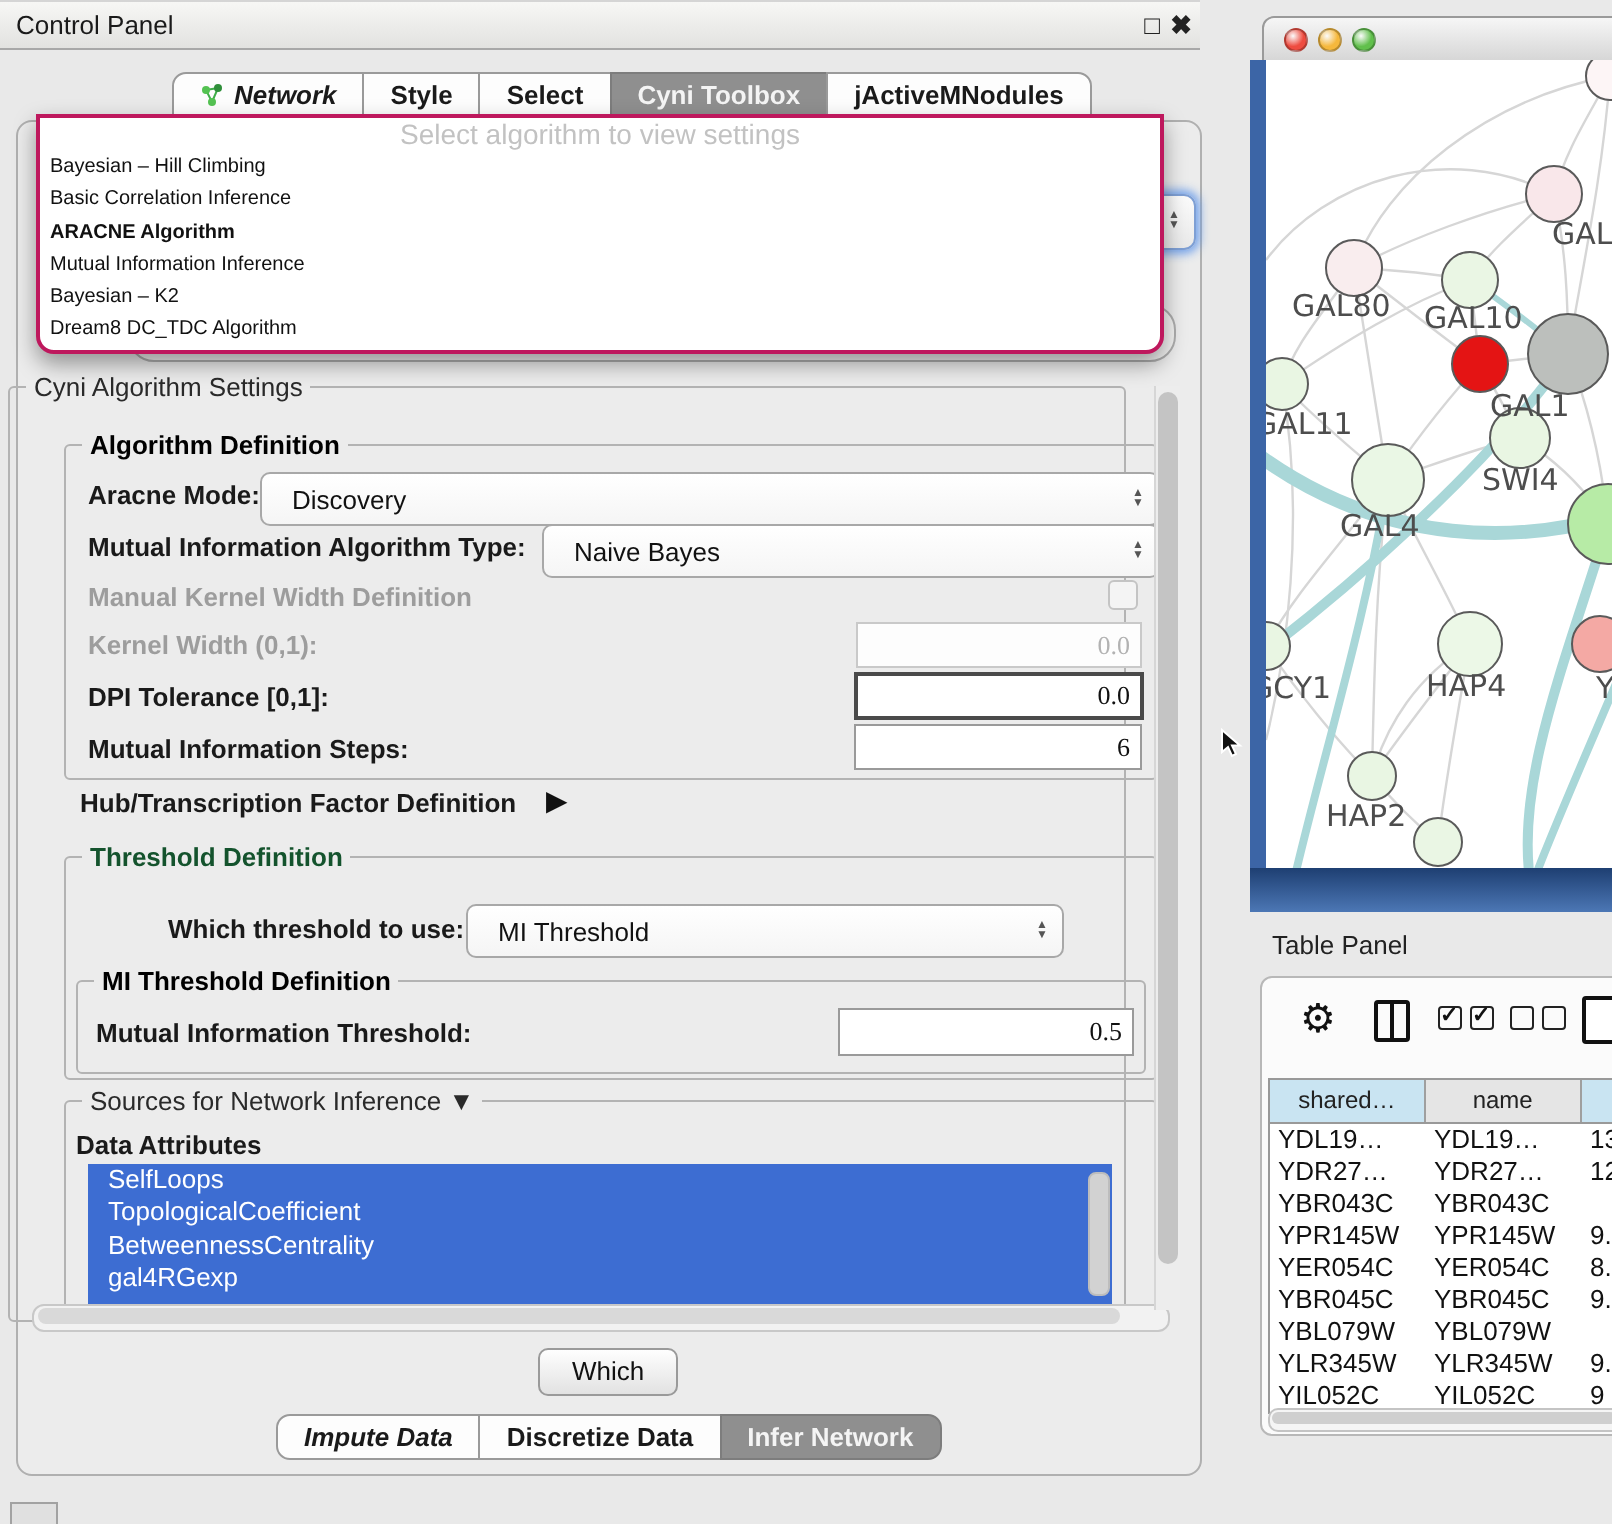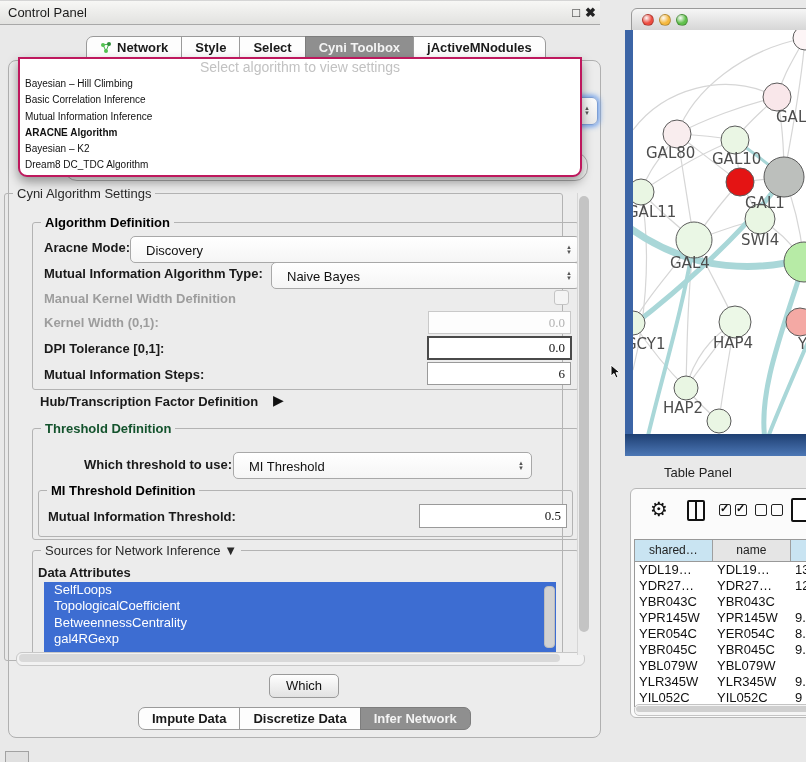--- a/index.html
+++ b/index.html
@@ -10,21 +10,21 @@
   
   .cp-titlebar{left:0;top:8;width:600px;height:23px;background:linear-gradient(#f7f7f5,#e2e2e0);
     border-top:1px solid #d5d5d5;border-bottom:1px solid #a8a8a8;}
   .cp-title{left:8px;top:4px;font-size:13px;color:#1a1a1a;}
   .win-btn{top:4px;font-size:13px;color:#222;font-weight:bold;cursor:default;}
 
   
   .tabbar{display:flex;height:23px;}
   .tab{display:flex;align-items:center;gap:5px;padding:0 13px;font-size:13px;font-weight:bold;color:#1a1a1a;
     background:#fdfdfd;border:1px solid #9a9a9a;margin-left:-1px;line-height:21px;white-space:nowrap;}
-  .tab:first-child{border-radius:7px 0 0 0;margin-left:0;}
+  .tab:first-child{border-radius:7px 0 0 0;margin-left:0;font-style:italic;}
   .tab:last-child{border-radius:0 7px 0 0;}
   .tab.sel{background:#8f8f8f;color:#f4f4f4;border-color:#7d7d7d;}
   .btab{border-radius:0;}
   .btabbar .tab:first-child{border-radius:7px 0 0 7px;}
   .btabbar .tab:last-child{border-radius:0 7px 7px 0;}
 
   
   .main-panel{left:8px;top:60px;width:591px;height:676px;background:#ececec;border:1px solid #b0b0b0;border-radius:8px;}
 
   
@@ -78,21 +78,21 @@
 
   
   .net-titlebar{left:631px;top:8px;width:175px;height:22px;background:linear-gradient(#f6f6f6,#d5d5d5);
     border:1px solid #9a9a9a;border-radius:6px 0 0 0;}
   .light{position:absolute;top:5px;width:12px;height:12px;border-radius:50%;border:1px solid rgba(0,0,0,0.25);box-sizing:border-box;}
   .net-left{left:625px;top:30px;width:8px;height:404px;background:#3c65a6;}
   .net-bottom{left:625px;top:434px;width:181px;height:22px;background:linear-gradient(#1e3f72,#4c77b5);}
   .net-canvas{left:633px;top:30px;width:173px;height:404px;background:#ffffff;overflow:hidden;}
 
   
-  .tp-title{left:636px;top:465px;font-size:13px;color:#222;margin-left:28px;}
+  .tp-title{left:636px;top:465px;font-size:13px;color:#222;}
   .tpanel{left:630px;top:488px;width:180px;height:228px;background:#fbfbfb;border:1px solid #b8b8b8;border-radius:6px;}
   .gear{position:absolute;left:19px;top:8px;font-size:20px;color:#111;font-family:"DejaVu Sans",sans-serif;}
   .colicon{position:absolute;left:56px;top:11px;width:14px;height:17px;border:2px solid #111;border-radius:2px;}
   .colicon::after{content:"";position:absolute;left:6px;top:0;width:2px;height:17px;background:#111;}
   .cb{display:inline-block;width:10px;height:10px;border:1.5px solid #222;border-radius:2px;margin-right:4px;position:relative;}
   .cb.ck::after{content:"✓";position:absolute;left:0px;top:-3px;font-size:11px;font-weight:bold;color:#111;}
   .cbgroup{position:absolute;top:13px;}
   .pageicon{position:absolute;left:160px;top:9px;width:16px;height:20px;border:2px solid #111;border-radius:2px;background:#fff;}
   .ttable{position:absolute;left:3px;top:50px;width:210px;border:1px solid #999;background:#fff;}
   .thead{display:flex;height:21px;border-bottom:1px solid #999;}
@@ -142,22 +142,22 @@
 
   <div class="abs gray-combo">
     <span>gal-filtered sif default node</span>
   </div>
 
   <div class="abs popup">
     <div class="popup-placeholder">Select algorithm to view settings</div>
     <div id="popup-items">
         <div class="pitem">Bayesian – Hill Climbing</div>
         <div class="pitem">Basic Correlation Inference</div>
+        <div class="pitem bold">ARACNE Algorithm</div>
         <div class="pitem">Mutual Information Inference</div>
-        <div class="pitem bold">ARACNE Algorithm</div>
         <div class="pitem">Bayesian – K2</div>
         <div class="pitem">Dream8 DC_TDC Algorithm</div>
       </div>
   </div>
 
   <div class="abs vscroll">
       <div class="vthumb"></div>
     </div>
 
   <div class="abs group" style="left:4px;top:193px;width:557px;height:466px;">

